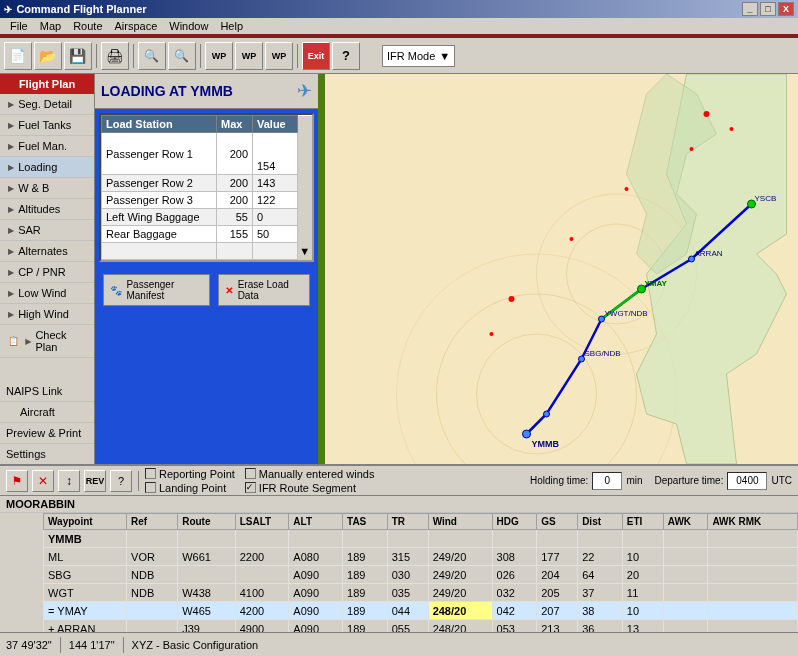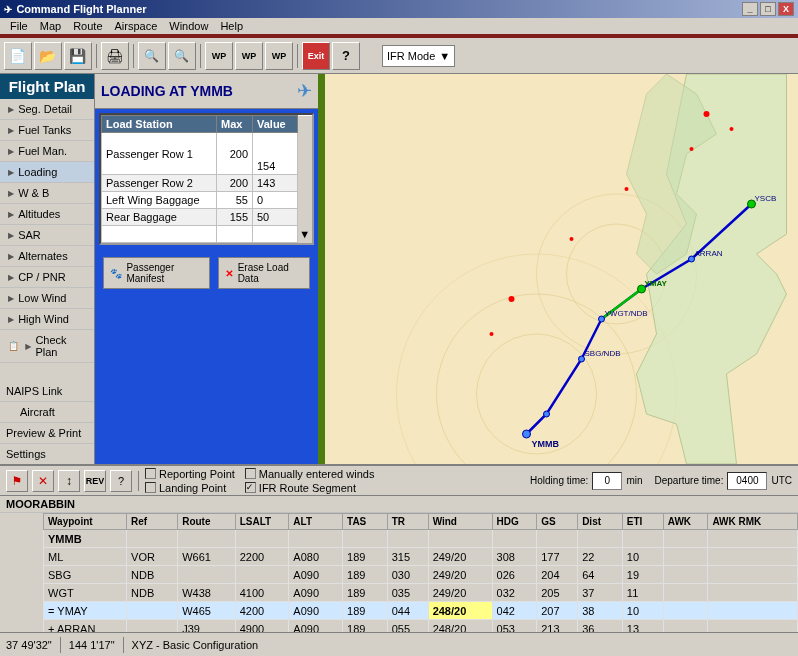--- a/index.html
+++ b/index.html
@@ -64,24 +64,24 @@
 
     
     .sidebar {
       width: 95px;
       background: #d4d0c8;
       border-right: 1px solid #808080;
       display: flex;
       flex-direction: column;
     }
     .sidebar-header {
-      background: #0c4a6e;
+      background: #b91c1c;
       color: white;
       padding: 4px 6px;
-      font-size: 15px;
+      font-size: 11px;
       font-weight: bold;
       text-align: center;
     }
     .sidebar-item {
       padding: 4px 8px;
       display: flex;
       align-items: center;
       gap: 4px;
       cursor: pointer;
       border-bottom: 1px solid #c0c0c0;
@@ -408,20 +408,26 @@
               <td><input type="text" value="154" style="width: 36px; border: none; background: transparent; font-size: 11px; margin-top: 25px;"></td>
               <td style="background:#d4d0c8;border:none;padding:0;"></td>
             </tr>
             <tr>
               <td>Passenger Row 2</td>
               <td style="text-align:right;">200</td>
               <td><input type="text" value="143" style="width: 36px; border: none; background: transparent; font-size: 11px;"></td>
               <td style="background:#d4d0c8;border:none;padding:0;"></td>
             </tr>
             <tr>
+              <td>Passenger Row 3</td>
+              <td style="text-align:right;">200</td>
+              <td><input type="text" value="122" style="width: 36px; border: none; background: transparent; font-size: 11px;"></td>
+              <td style="background:#d4d0c8;border:none;padding:0;"></td>
+            </tr>
+            <tr>
               <td>Left Wing Baggage</td>
               <td style="text-align:right;">55</td>
               <td><input type="text" value="0" style="width: 36px; border: none; background: transparent; font-size: 11px;"></td>
               <td style="background:#d4d0c8;border:none;padding:0;"></td>
             </tr>
             <tr>
               <td>Rear Baggage</td>
               <td style="text-align:right;">155</td>
               <td><input type="text" value="50" style="width: 36px; border: none; background: transparent; font-size: 11px;"></td>
               <td style="background:#d4d0c8;border:none;padding:0;"></td>
@@ -604,21 +610,21 @@
             <td>NDB</td>
             <td></td>
             <td></td>
             <td>A090</td>
             <td>189</td>
             <td>030</td>
             <td>249/20</td>
             <td>026</td>
             <td>204</td>
             <td>64</td>
-            <td>19</td>
+            <td>20</td>
             <td></td>
             <td></td>
           </tr>
 
           <tr>
             <td>WGT</td>
             <td>NDB</td>
             <td>W438</td>
             <td>4100</td>
             <td>A090</td>

